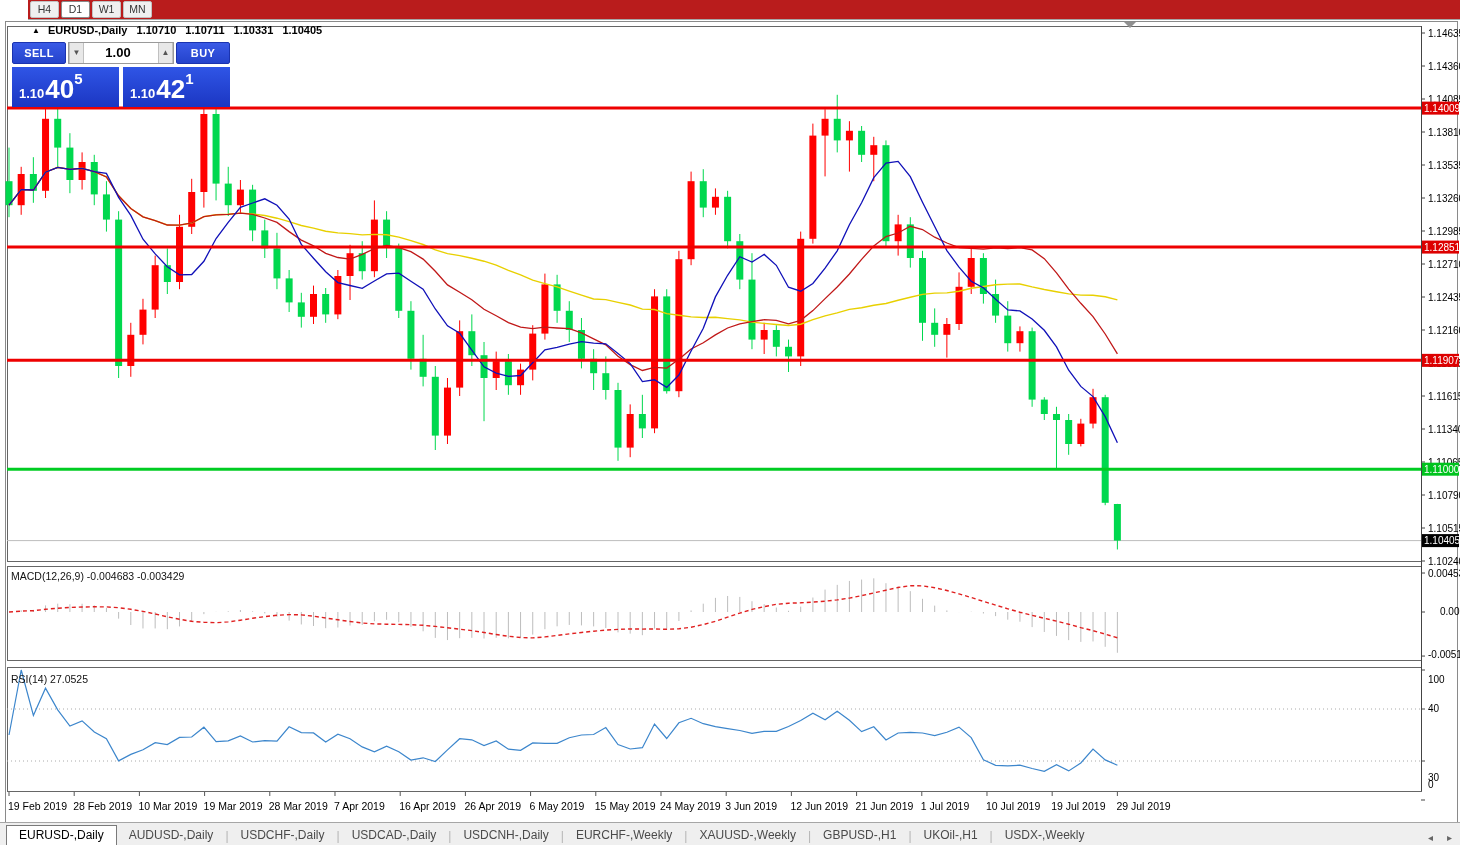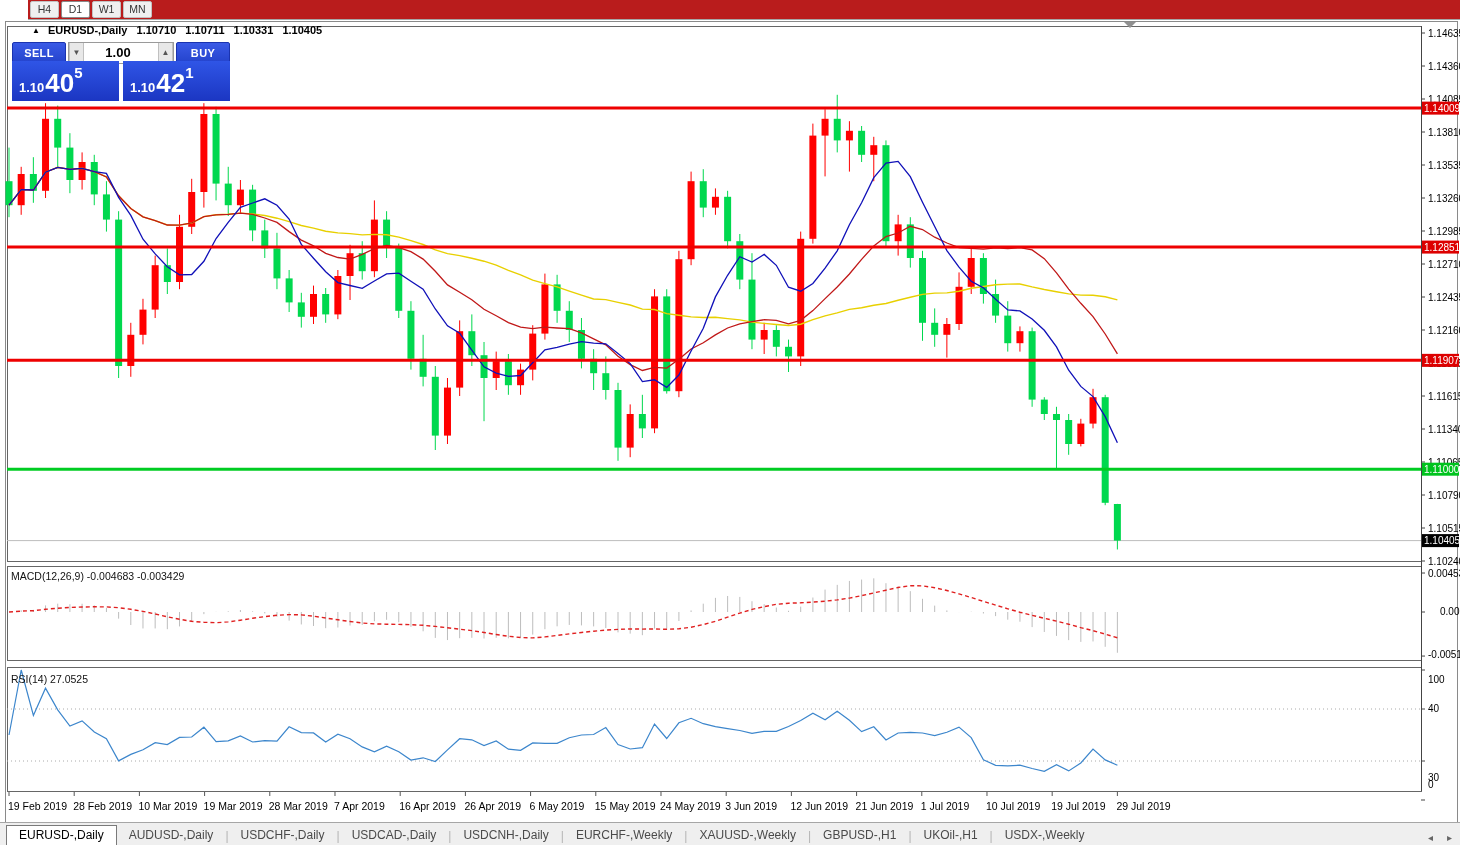--- a/index.html
+++ b/index.html
@@ -10,21 +10,21 @@
           border-bottom:1px solid #a6a6a6;display:flex;align-items:center;z-index:5;margin-left:28px;}
   .tf-btn{width:27px;height:15px;margin-left:2px;font-size:10.5px;color:#333;text-align:center;
           line-height:15px;background:#f0f0f0;border:1px solid #c2c2c2;border-radius:2px;cursor:default;}
   .tf-btn.active{background:#ffffff;border:1px solid #8a8a8a;}
   
   .hdr{position:absolute;left:32px;top:24px;font-size:11px;font-weight:700;color:#000;z-index:6;white-space:nowrap;}
   .hdr .tri{font-size:8px;margin-right:5px;position:relative;top:-1px;}
   .hdr span.q{margin-left:6px;}
   
   .qp{position:absolute;left:12px;top:42px;width:218px;z-index:6;}
-  .qp-row1{display:flex;height:18px;}
+  .qp-row1{display:flex;height:24px;}
   .qp-btn{width:54px;height:22px;background:linear-gradient(#3a5ae6,#2443cc);color:#fff;border:1px solid #1a33b0;
           font-size:11px;font-weight:700;font-family:"Liberation Sans",sans-serif;letter-spacing:.4px;border-radius:2px;padding:0;}
   .spin{flex:1;display:flex;margin:0 2px;border:1px solid #9a9a9a;background:#fff;height:20px;}
   .spin-btn{width:15px;background:#e8e8e8;border:none;border-left:1px solid #c0c0c0;border-right:1px solid #c0c0c0;
             color:#555;font-size:8px;line-height:8px;padding:0;}
   .vol{flex:1;font-size:13px;font-weight:600;color:#000;text-align:center;padding:2px 6px 0 0;}
   .qp-row2{display:flex;margin-top:1px;height:40px;}
   .px-box{width:107px;height:40px;background:linear-gradient(#2f55e6,#1b36c2);color:#fff;display:flex;
           align-items:flex-end;padding:0 0 1px 7px;box-sizing:border-box;}
   .px-box.ask{margin-left:4px;}

